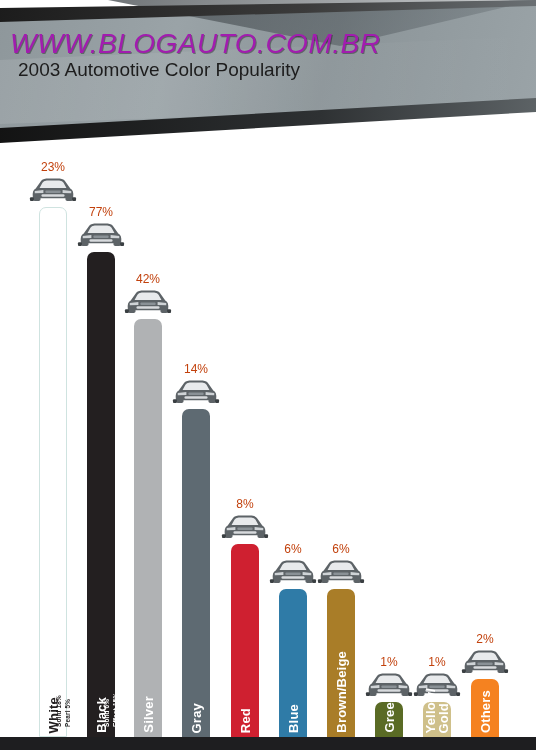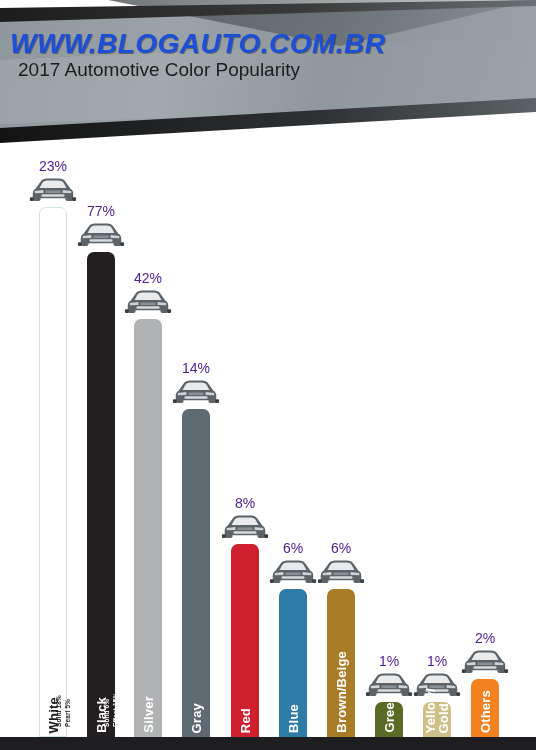--- a/index.html
+++ b/index.html
@@ -19,42 +19,42 @@
     background:linear-gradient(95deg,#121212,#2e3133 60%,#5d6366);
     clip-path:polygon(0 128px,536px 98px,536px 112px,0 143px);}
   .hdr-wedge{position:absolute;left:0;top:0;width:536px;height:146px;
     background:linear-gradient(120deg,rgba(60,66,70,.85),rgba(120,130,136,.25));
     clip-path:polygon(108px 0px,340px 46px,536px 0px);}
   .hdr-wedge2{position:absolute;left:0;top:0;width:536px;height:146px;
     background:linear-gradient(90deg,rgba(255,255,255,.10),rgba(255,255,255,0));
     clip-path:polygon(0 60px,536px 36px,536px 104px,0 124px);}
 
   #site-url{position:absolute;left:10px;top:28px;
-    font-size:28px;font-weight:bold;font-style:italic;color:#1d4ed8;
+    font-size:28px;font-weight:normal;font-style:italic;color:#a21caf;
     letter-spacing:0.5px;white-space:nowrap;
     text-shadow:1px 1px 0 rgba(0,0,0,.35);font-stretch:condensed;}
   #main-title{position:absolute;left:18px;top:59px;font-size:19px;color:#1d1d1d;
     white-space:nowrap;font-weight:400;}
   #sub-title{position:absolute;left:16px;top:88px;font-size:12.5px;color:#e8eced;
     white-space:nowrap;font-weight:400;}
 
   #dupont-logo{position:absolute;right:18px;top:14px;width:88px;height:28px;
     background:#e01f26;border-radius:50%;border:2px solid #ffffff;
     box-shadow:0 0 0 1px #c5171d;}
   #dupont-logo span{display:block;text-align:center;line-height:24px;color:#fff;
     font-size:13px;font-weight:bold;font-style:italic;letter-spacing:.5px;}
 
   #source-note{position:absolute;right:12px;top:105px;text-align:right;
     font-size:7.6px;line-height:9.8px;color:#3a3a3a;}
 
   
   #chart{position:absolute;left:0;top:146px;width:536px;height:591px;}
   .col{position:absolute;bottom:0;width:44px;}
   .pct{position:absolute;left:50%;transform:translateX(-50%);
-       font-size:14px;color:#4c1d95;white-space:nowrap;}
+       font-size:12px;color:#c2410c;white-space:nowrap;}
   .caricon{position:absolute;left:50%;transform:translateX(-50%);width:48px;height:30px;}
   .bar{position:absolute;bottom:0;left:50%;transform:translateX(-50%);
        width:28px;border-radius:7px 7px 0 0;}
   .bar.white-bar{background:#ffffff;border:1px solid #cfe3e0;box-sizing:border-box;}
   .labelwrap{position:absolute;bottom:4px;left:50%;transform:translateX(-50%);
     height:100%;display:flex;align-items:flex-end;justify-content:center;}
   .vlabel{writing-mode:vertical-rl;transform:rotate(180deg);
     font-size:13px;font-weight:600;line-height:13px;white-space:pre-line;
     letter-spacing:.2px;}
   .vsub{writing-mode:vertical-rl;transform:rotate(180deg);
@@ -70,21 +70,21 @@
 <body>
 
 <div id="header">
   <div class="hdr-gray"></div>
   <div class="hdr-wedge2"></div>
   <div class="hdr-wedge"></div>
   <div class="hdr-dark1"></div>
   <div class="hdr-dark2"></div>
 
   <div id="site-url">WWW.BLOGAUTO.COM.BR</div>
-  <div id="main-title">2017 Automotive Color Popularity</div>
+  <div id="main-title">2003 Automotive Color Popularity</div>
 
 
 </div>
 
 <div id="chart">
     <div class="col" style="left: 31px; height: 591px;">
       <div class="bar white-bar" style="height: 530px;"></div>
       <div class="caricon" style="bottom: 532px;"><svg viewBox="0 0 100 58" width="48" height="30">
           <path d="M8 44 Q6 30 14 26 L24 12 Q27 6 36 5 L64 5 Q73 6 76 12 L86 26 Q94 30 92 44 L92 49 Q92 52 88 52 L80 52 Q76 52 76 49 L76 46 L24 46 L24 49 Q24 52 20 52 L12 52 Q8 52 8 49 Z" fill="#5d6367"></path>
           <path d="M28 14 Q30 10 37 9 L63 9 Q70 10 72 14 L78 25 L22 25 Z" fill="#e8eaec"></path>

